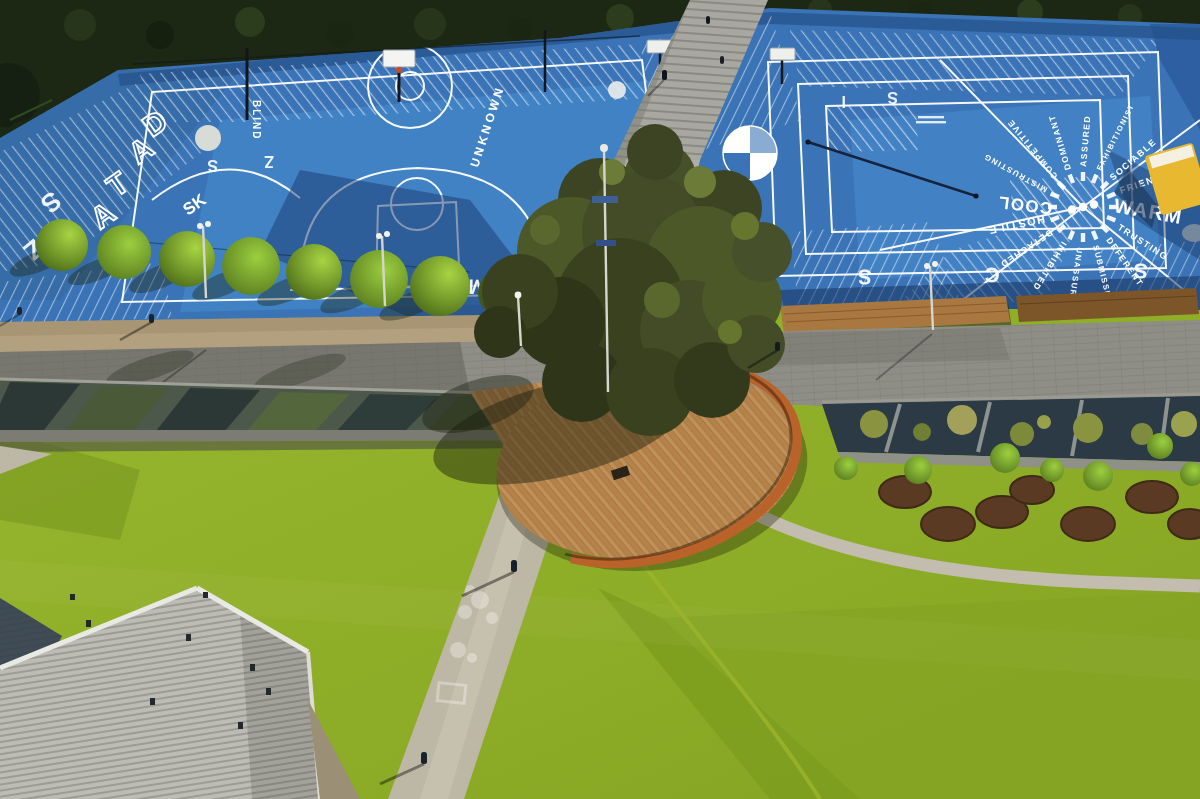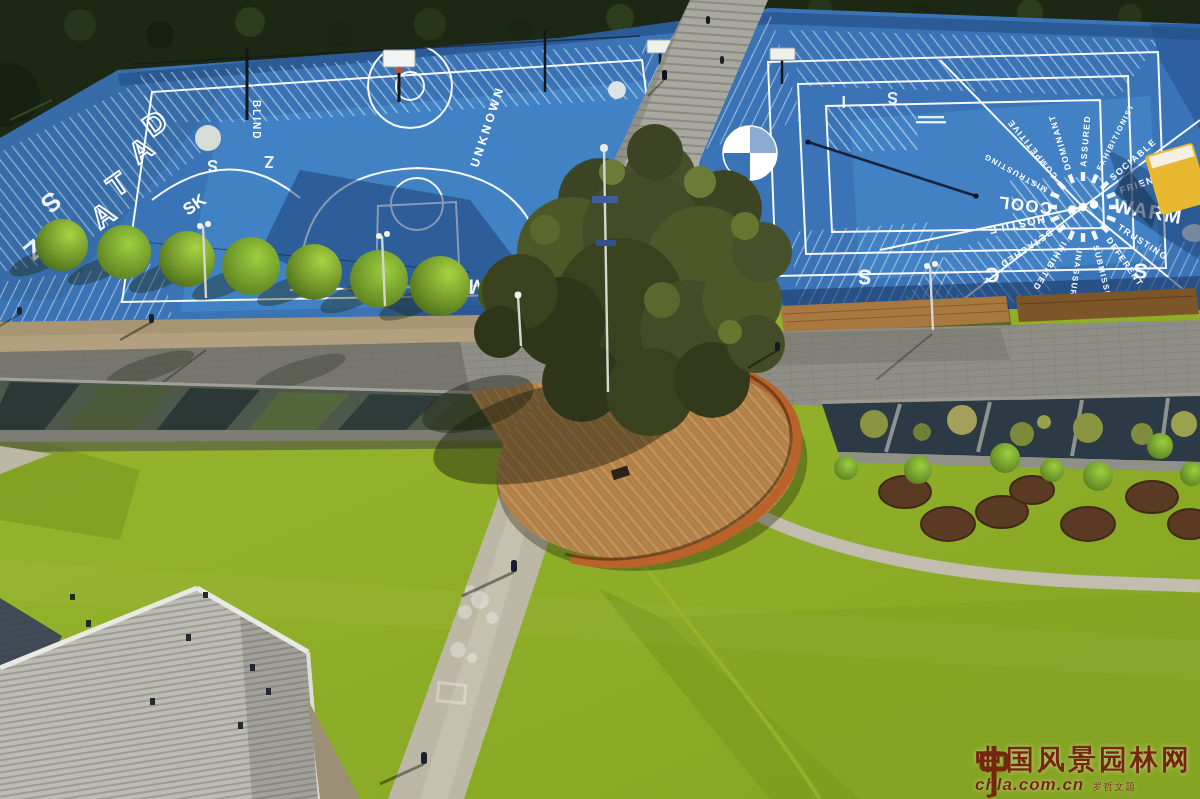--- a/index.html
+++ b/index.html
@@ -503,29 +503,13 @@
           <line x1="514" y1="572" x2="462" y2="596" stroke="rgba(0,0,0,0.42)" stroke-width="3"></line>
           <rect x="511" y="560" width="6" height="12" rx="2.5" fill="#16202a"></rect>
         </g>
     <g>
           <line x1="424" y1="764" x2="380" y2="784" stroke="rgba(0,0,0,0.4)" stroke-width="3"></line>
           <rect x="421" y="752" width="6" height="12" rx="2.5" fill="#1a222c"></rect>
         </g>
   </g>
 </svg>
 
-<div class="wm">
-  <svg width="38" height="52" viewBox="0 0 38 52">
-    <g stroke="#731d0c" fill="none" stroke-linecap="round">
-      <rect x="7" y="8" width="24" height="15" rx="3" stroke-width="5"></rect>
-      <line x1="19" y1="1" x2="19" y2="48" stroke-width="5"></line>
-      <path d="M19,48 q-3,3 -6,2" stroke-width="3"></path>
-    </g>
-  </svg>
-  <div class="wm-col">
-    <div class="wm-title">中国风景园林网</div>
-    <div class="wm-row">
-      <span class="wm-url">chla.com.cn</span>
-      <span class="wm-credit">罗哲文题</span>
-    </div>
-  </div>
 </div>
-</div>
 
 </body></html>

